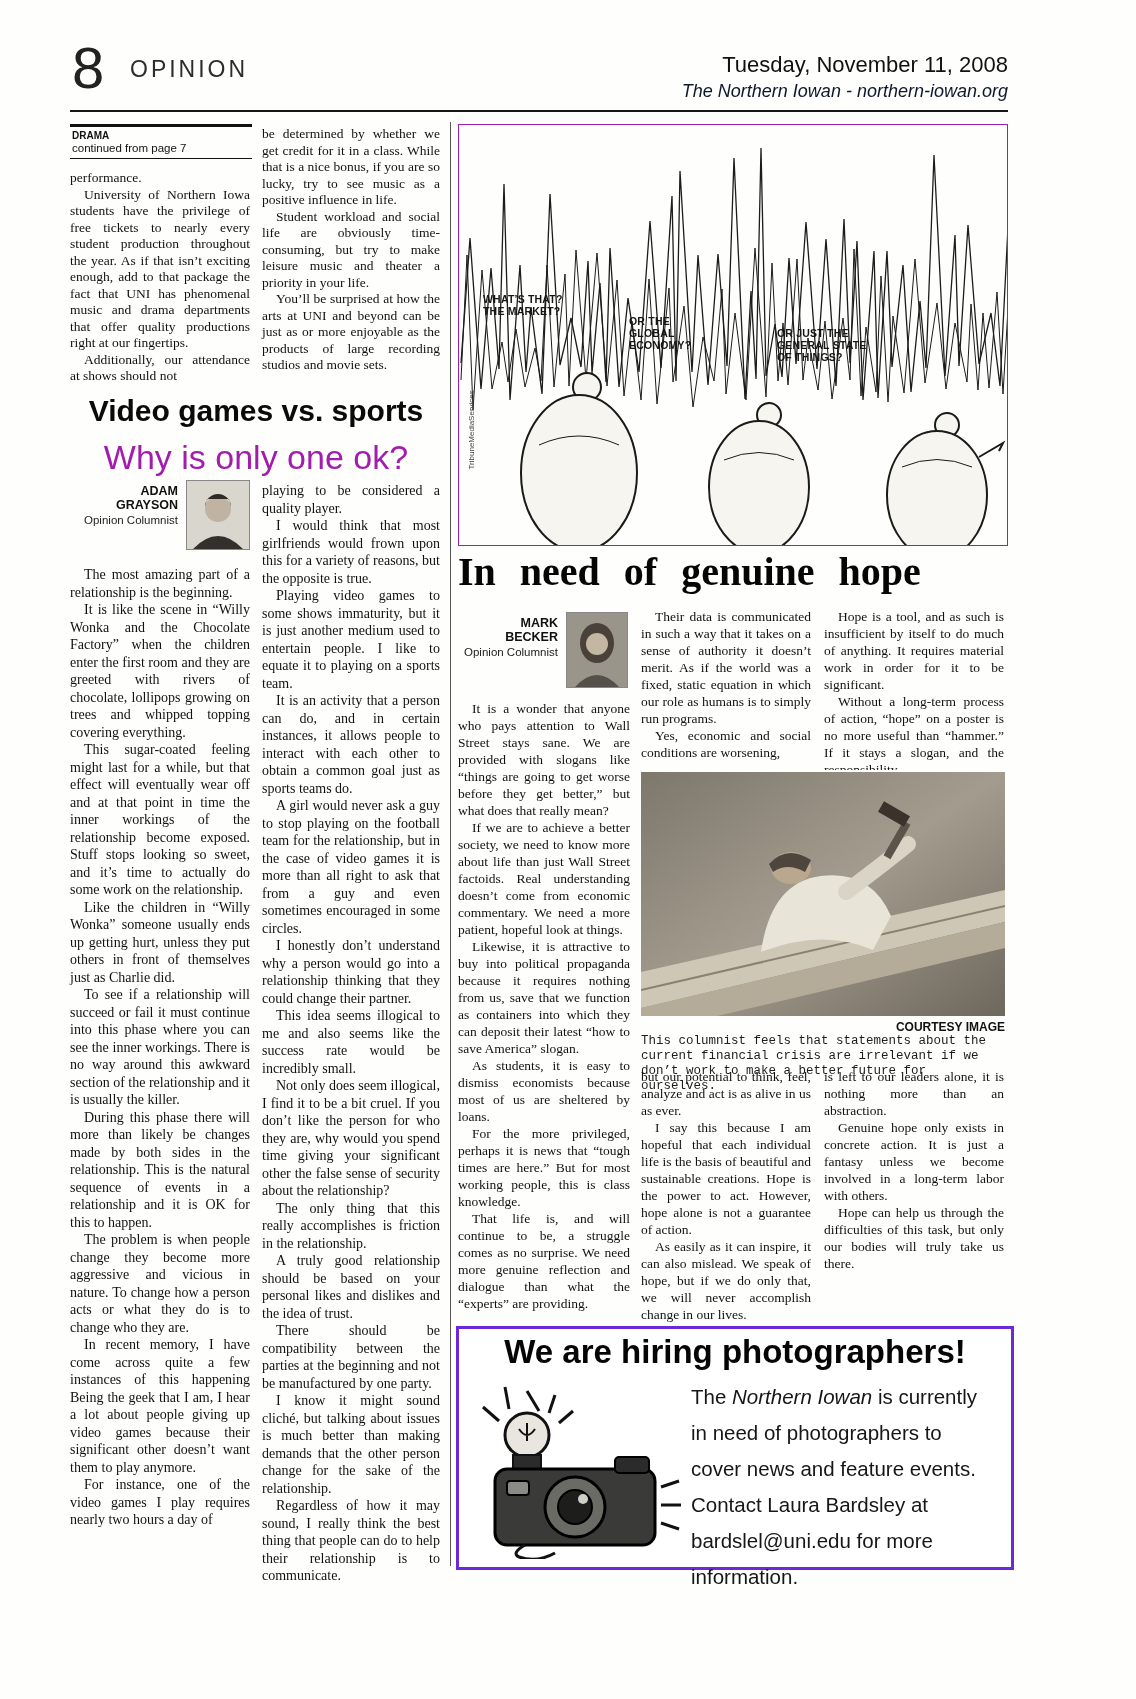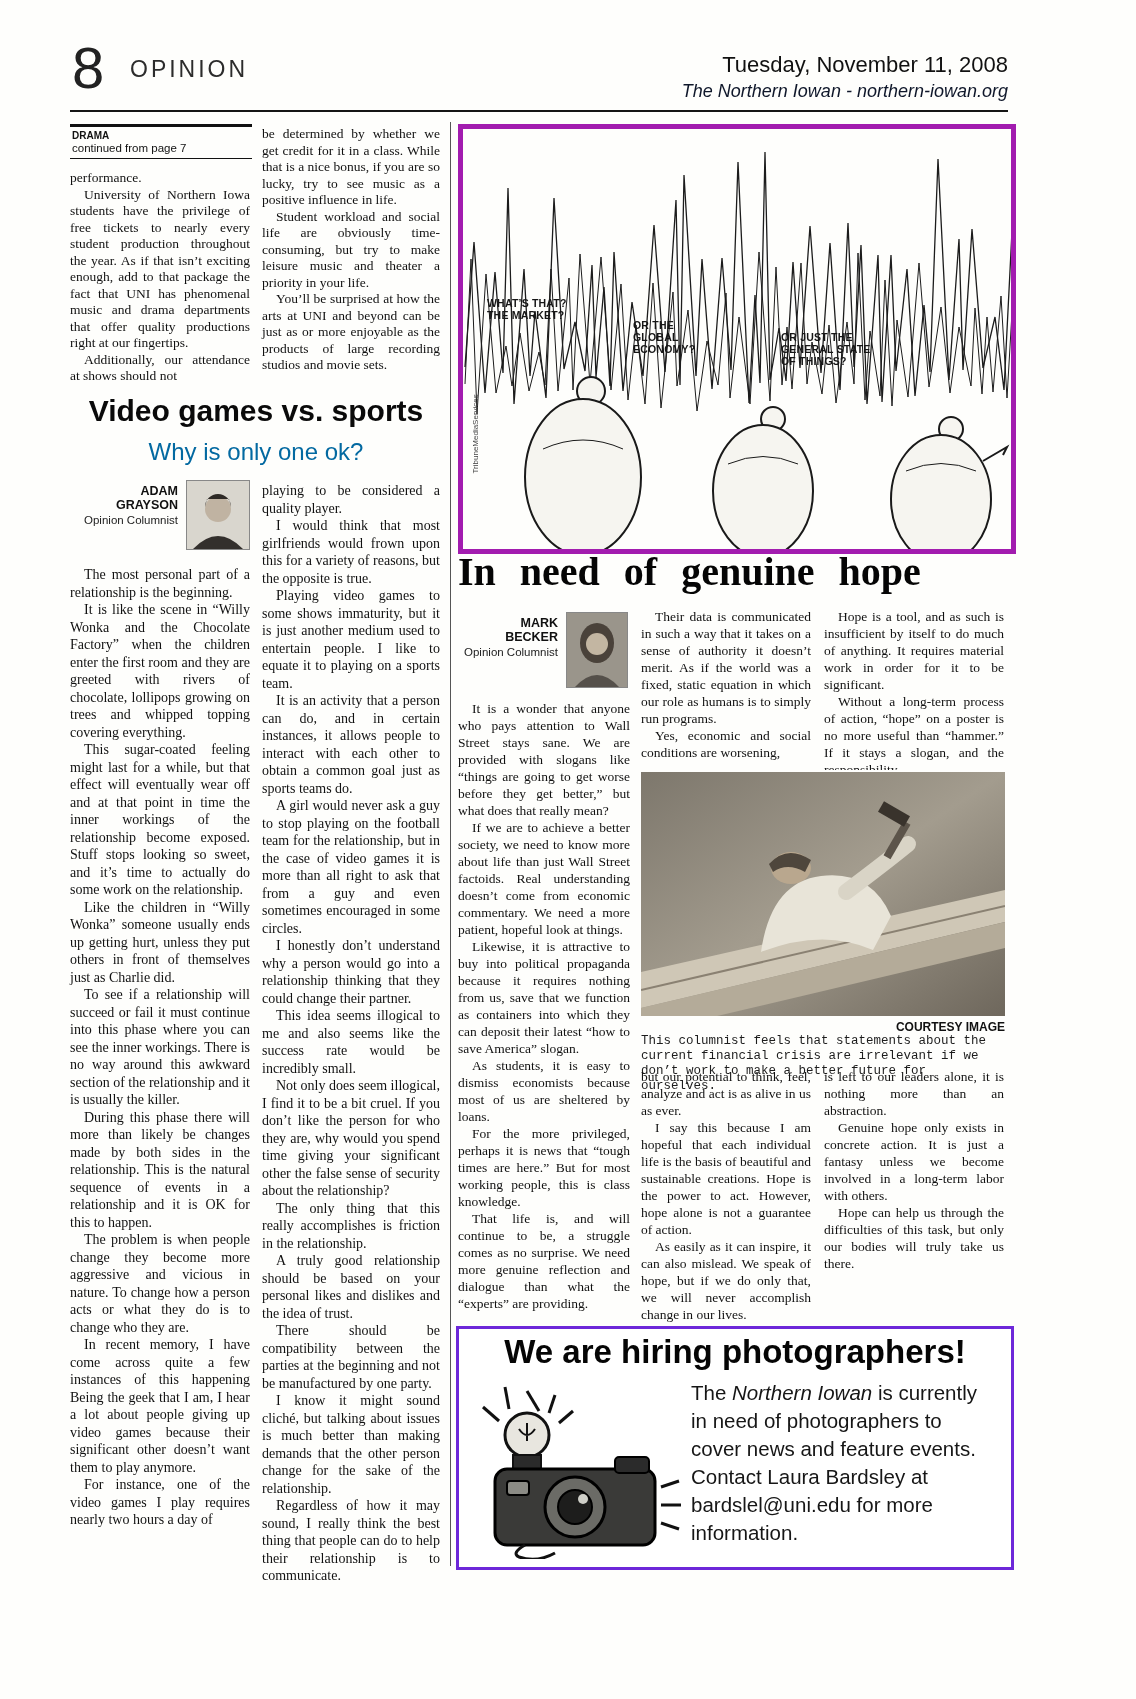--- a/index.html
+++ b/index.html
@@ -23,45 +23,45 @@
   .vg-col{font-size:14px;line-height:17.5px;}
   .hope-col{font-size:13.5px;line-height:17px;}
   
   .drama-head{position:absolute;left:70px;top:124px;width:180px;border-top:3px solid #111;border-bottom:1px solid #111;padding:3px 0 4px 2px;}
   .drama-title{font-family:"Liberation Sans",sans-serif;font-weight:bold;font-size:10px;}
   .drama-cont{font-family:"Liberation Sans",sans-serif;font-size:11.5px;margin-top:1px;}
   
   .vg-headline{position:absolute;left:70px;top:394px;width:372px;text-align:center;
       font-family:"Liberation Sans",sans-serif;font-weight:bold;font-size:30px;color:#0a0a0a;}
   .vg-subhead{position:absolute;left:70px;top:438px;width:372px;text-align:center;
-      font-family:"Liberation Sans",sans-serif;font-size:24px;font-weight:400;color:#0369a1;}
+      font-family:"Liberation Sans",sans-serif;font-size:34px;font-weight:400;color:#a21caf;}
   .byline-name{font-family:"Liberation Sans",sans-serif;font-weight:bold;font-size:12.5px;
       text-align:right;white-space:pre-line;line-height:14px;}
   .byline-title{font-family:"Liberation Sans",sans-serif;font-size:11.5px;text-align:right;margin-top:2px;color:#222;}
   .headshot{position:absolute;border:1px solid #888;background:#cfccc4;}
   
-  .cartoon-box{position:absolute;left:458px;top:124px;width:548px;height:420px;border:5px solid #a21caf;background:#fefefc;overflow:hidden;}
+  .cartoon-box{position:absolute;left:458px;top:124px;width:548px;height:420px;border:1px solid #a21caf;background:#fefefc;overflow:hidden;}
   .cartoon-label{position:absolute;font-family:"Liberation Sans",sans-serif;font-weight:bold;
       font-size:10.5px;line-height:12px;white-space:pre-line;color:#161616;letter-spacing:.2px;}
   .cartoon-credit{position:absolute;left:-28px;top:300px;transform:rotate(-90deg);
       font-family:"Liberation Sans",sans-serif;font-size:8px;color:#444;width:80px;}
   
   .hope-headline{position:absolute;left:458px;top:548px;width:548px;
       font-family:"Liberation Serif",serif;font-weight:bold;font-size:40px;word-spacing:.35em;color:#050505;}
   .courtesy-photo{position:absolute;left:641px;top:772px;width:364px;height:244px;background:#8e887e;overflow:hidden;}
   .photo-credit{position:absolute;left:641px;top:1020px;width:364px;text-align:right;
       font-family:"Liberation Sans",sans-serif;font-weight:bold;font-size:12px;color:#111;}
   .photo-caption{position:absolute;left:641px;top:1034px;width:364px;
       font-family:Liberation Mono, monospace;font-size:12.5px;line-height:15px;color:#1d1d1d;}
   
   .ad-box{position:absolute;left:456px;top:1326px;width:552px;height:238px;border:3px solid #6d28d9;background:#fff;}
   .ad-headline{position:absolute;left:0;top:4px;width:100%;text-align:center;
       font-family:"Liberation Sans",sans-serif;font-weight:bold;font-size:33px;color:#050505;}
   .ad-text{position:absolute;left:232px;top:50px;width:302px;
-      font-family:"Liberation Sans",sans-serif;font-size:20.5px;line-height:28px;color:#161616;}
+      font-family:"Liberation Sans",sans-serif;font-size:20.5px;line-height:36px;color:#161616;}
   .ad-text .ital{font-style:italic;}
   .camera-art{position:absolute;left:6px;top:48px;}
 </style>
 </head>
 <body>
 
 <div class="page">
 
   <div class="pagenum">8</div>
   <div class="section-label">OPINION</div>
@@ -97,21 +97,21 @@
   </div>
   <div class="headshot" style="left:186px;top:480px;width:62px;height:68px;">
     <svg width="62" height="68" viewBox="0 0 62 68">
       <rect width="62" height="68" fill="#d9d6ce"></rect>
       <circle cx="31" cy="28" r="13" fill="#c0b3a2"></circle>
       <path d="M18,26 a13,13 0 0 1 26,0 l-2,-8 -22,0 z" fill="#2e2a26"></path>
       <path d="M6,68 Q31,42 56,68 Z" fill="#332f2c"></path>
     </svg>
   </div>
   <div class="col vg-col" style="left:70px;top:566px;width:180px;">
-      <p class="para">The most personal part of a relationship is the beginning.</p>
+      <p class="para">The most amazing part of a relationship is the beginning.</p>
       <p class="para">It is like the scene in “Willy Wonka and the Chocolate Factory” when the children enter the first room and they are greeted with rivers of chocolate, lollipops growing on trees and whipped topping covering everything.</p>
       <p class="para">This sugar-coated feeling might last for a while, but that effect will eventually wear off and at that point in time the inner workings of the relationship become exposed. Stuff stops looking so sweet, and it’s time to actually do some work on the relationship.</p>
       <p class="para">Like the children in “Willy Wonka” someone usually ends up getting hurt, unless they put others in front of themselves just as Charlie did.</p>
       <p class="para">To see if a relationship will succeed or fail it must continue into this phase where you can see the inner workings. There is no way around this awkward section of the relationship and it is usually the killer.</p>
       <p class="para">During this phase there will more than likely be changes made by both sides in the relationship. This is the natural sequence of events in a relationship and it is OK for this to happen.</p>
       <p class="para">The problem is when people change they become more aggressive and vicious in nature. To change how a person acts or what they do is to change who they are.</p>
       <p class="para">In recent memory, I have come across quite a few instances of this happening Being the geek that I am, I hear a lot about people giving up video games because their significant other doesn’t want them to play anymore.</p>
       <p class="para">For instance, one of the video games I play requires nearly two hours a day of</p>
     </div>
   <div class="col vg-col cont" style="left:262px;top:482px;width:178px;">

